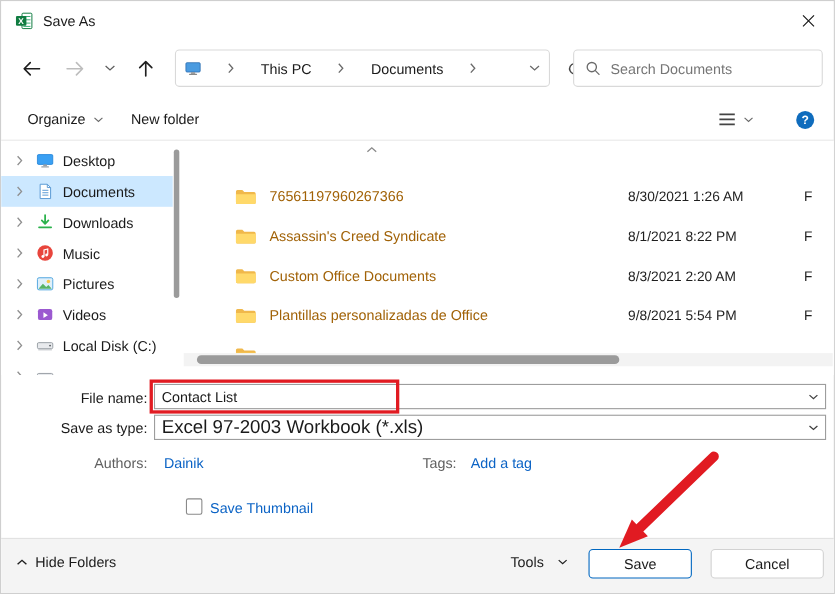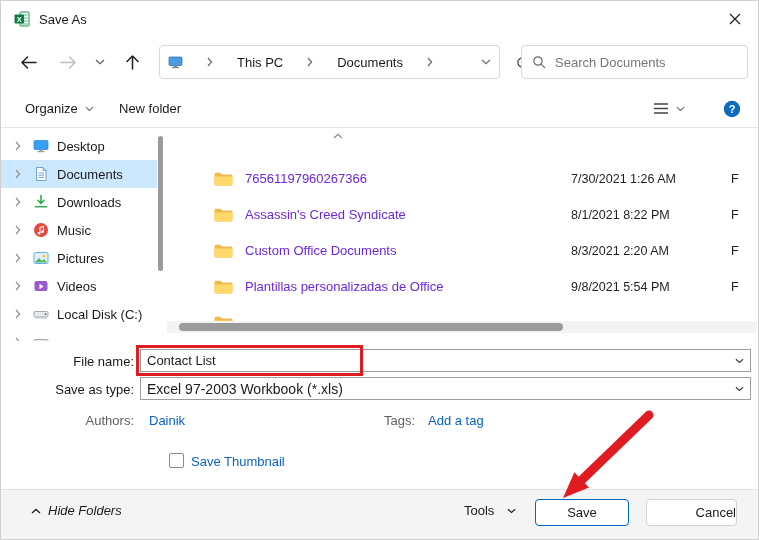--- a/index.html
+++ b/index.html
@@ -41,46 +41,46 @@
   .vscroll .thumb{position:absolute;left:1px;top:4px;width:5px;height:135px;background:#9b9b9b;border-radius:3px;}
 
   .filearea{position:absolute;left:166px;top:0;right:0;height:213px;}
   .sort-caret{position:absolute;left:166px;top:-1px;color:#8a8a8a;}
   .list-header{position:absolute;left:0;right:0;top:3px;height:24px;font-size:12.5px;color:#5a5a5a;}
   .col-h{position:absolute;top:4px;white-space:nowrap;cursor:default;}
   .col-div{position:absolute;top:2px;width:1px;height:20px;background:#e4e4e4;}
   .rows{position:absolute;left:0;right:0;top:33px;}
   .file-row{position:relative;height:36px;cursor:default;}
   .f-icon{position:absolute;left:46px;top:10px;width:20px;height:16px;}
-  .f-name{position:absolute;left:78px;top:10px;font-size:13px;color:#6d28d9;white-space:nowrap;}
+  .f-name{position:absolute;left:78px;top:10px;font-size:13px;color:#a16207;white-space:nowrap;}
   .f-status{position:absolute;left:318px;top:10px;font-size:12.5px;color:#1a1a1a;}
   .f-date{position:absolute;left:404px;top:11px;font-size:12.5px;color:#1f1f1f;white-space:nowrap;}
   .f-type{position:absolute;left:564px;top:11px;font-size:12.5px;color:#1f1f1f;}
   .file-row.partial{position:absolute;left:0;right:0;top:177px;height:36px;}
   .hscroll{position:absolute;left:0;right:3px;top:193px;height:12px;background:#f3f3f3;}
   .hscroll .thumb{position:absolute;left:12px;top:2px;width:384px;height:8px;background:#9b9b9b;border-radius:4px;}
 
   
   .form-label{position:absolute;left:0;width:133px;text-align:right;font-size:13px;color:#1a1a1a;white-space:nowrap;}
   .form-label.gray{color:#5f5f5f;}
   .combo{position:absolute;left:139px;width:611px;height:23px;border:1px solid #9d9d9d;background:#fff;display:flex;align-items:center;}
   .combo input{flex:1;border:none;outline:none;padding:0 6px;font-size:13px;font-family:inherit;color:#1a1a1a;}
-  .combo .value{flex:1;padding-left:6px;font-size:14px;white-space:nowrap;overflow:hidden;}
+  .combo .value{flex:1;padding-left:6px;font-size:17px;white-space:nowrap;overflow:hidden;}
   .combo .dd{width:22px;height:100%;display:flex;align-items:center;justify-content:center;color:#404040;cursor:pointer;}
   .link{position:absolute;font-size:13px;color:#0b63c5;cursor:pointer;white-space:nowrap;}
   .plain-gray{position:absolute;font-size:13px;color:#5f5f5f;white-space:nowrap;}
   .checkbox{position:absolute;left:168px;top:452px;width:15px;height:15px;border:1px solid #8a8a8a;border-radius:2px;background:#fff;cursor:pointer;}
 
   
   .footer{position:absolute;left:0;right:0;top:488px;height:52px;background:#f4f4f4;border-top:1px solid #e2e2e2;}
-  .hidefolders{position:absolute;left:30px;top:13px;display:flex;align-items:center;gap:7px;font-size:13px;color:#1a1a1a;cursor:pointer;font-style:italic;}
+  .hidefolders{position:absolute;left:14px;top:13px;display:flex;align-items:center;gap:7px;font-size:13px;color:#1a1a1a;cursor:pointer;}
   .tools{position:absolute;left:463px;top:13px;display:flex;align-items:center;gap:13px;font-size:13px;color:#1a1a1a;cursor:pointer;}
   .btn{position:absolute;top:9px;height:27px;background:#fff;border-radius:4px;font-size:13px;font-family:inherit;color:#1a1a1a;cursor:pointer;}
   .btn.save{left:534px;width:94px;border:1px solid #0067c0;}
-  .btn.cancel{left:645px;width:91px;border:1px solid #d2d2d2;text-align:right;}
+  .btn.cancel{left:645px;width:103px;border:1px solid #d2d2d2;}
 
   
   .anno-rect{position:absolute;left:135px;top:344px;width:227px;height:31px;border:3px solid #e11b22;z-index:40;pointer-events:none;}
   .anno-arrow{position:absolute;left:540px;top:402px;z-index:45;pointer-events:none;}
 </style>
 </head>
 <body>
 
 <div class="window">
 
@@ -349,21 +349,21 @@
       <div class="rows">
         <div class="file-row">
           <span class="f-icon">
             <svg width="20" height="16" viewBox="0 0 20 16">
                 <path d="M1.5 3.2q0-1.4 1.4-1.4h4.4l1.8 1.8h8.9q1.4 0 1.4 1.4v8q0 1.4-1.4 1.4H2.9q-1.4 0-1.4-1.4z" fill="#f0b84b"></path>
                 <path d="M1.5 5.6h18v7.4q0 1.4-1.4 1.4H2.9q-1.4 0-1.4-1.4z" fill="#ffd96a"></path>
               </svg>
           </span>
           <span class="f-name">76561197960267366</span>
           <span class="f-status"></span>
-          <span class="f-date">7/30/2021 1:26 AM</span>
+          <span class="f-date">8/30/2021 1:26 AM</span>
           <span class="f-type">F</span>
         </div>
         <div class="file-row">
           <span class="f-icon">
             <svg width="20" height="16" viewBox="0 0 20 16">
                 <path d="M1.5 3.2q0-1.4 1.4-1.4h4.4l1.8 1.8h8.9q1.4 0 1.4 1.4v8q0 1.4-1.4 1.4H2.9q-1.4 0-1.4-1.4z" fill="#f0b84b"></path>
                 <path d="M1.5 5.6h18v7.4q0 1.4-1.4 1.4H2.9q-1.4 0-1.4-1.4z" fill="#ffd96a"></path>
               </svg>
           </span>
           <span class="f-name">Assassin's Creed Syndicate</span>

